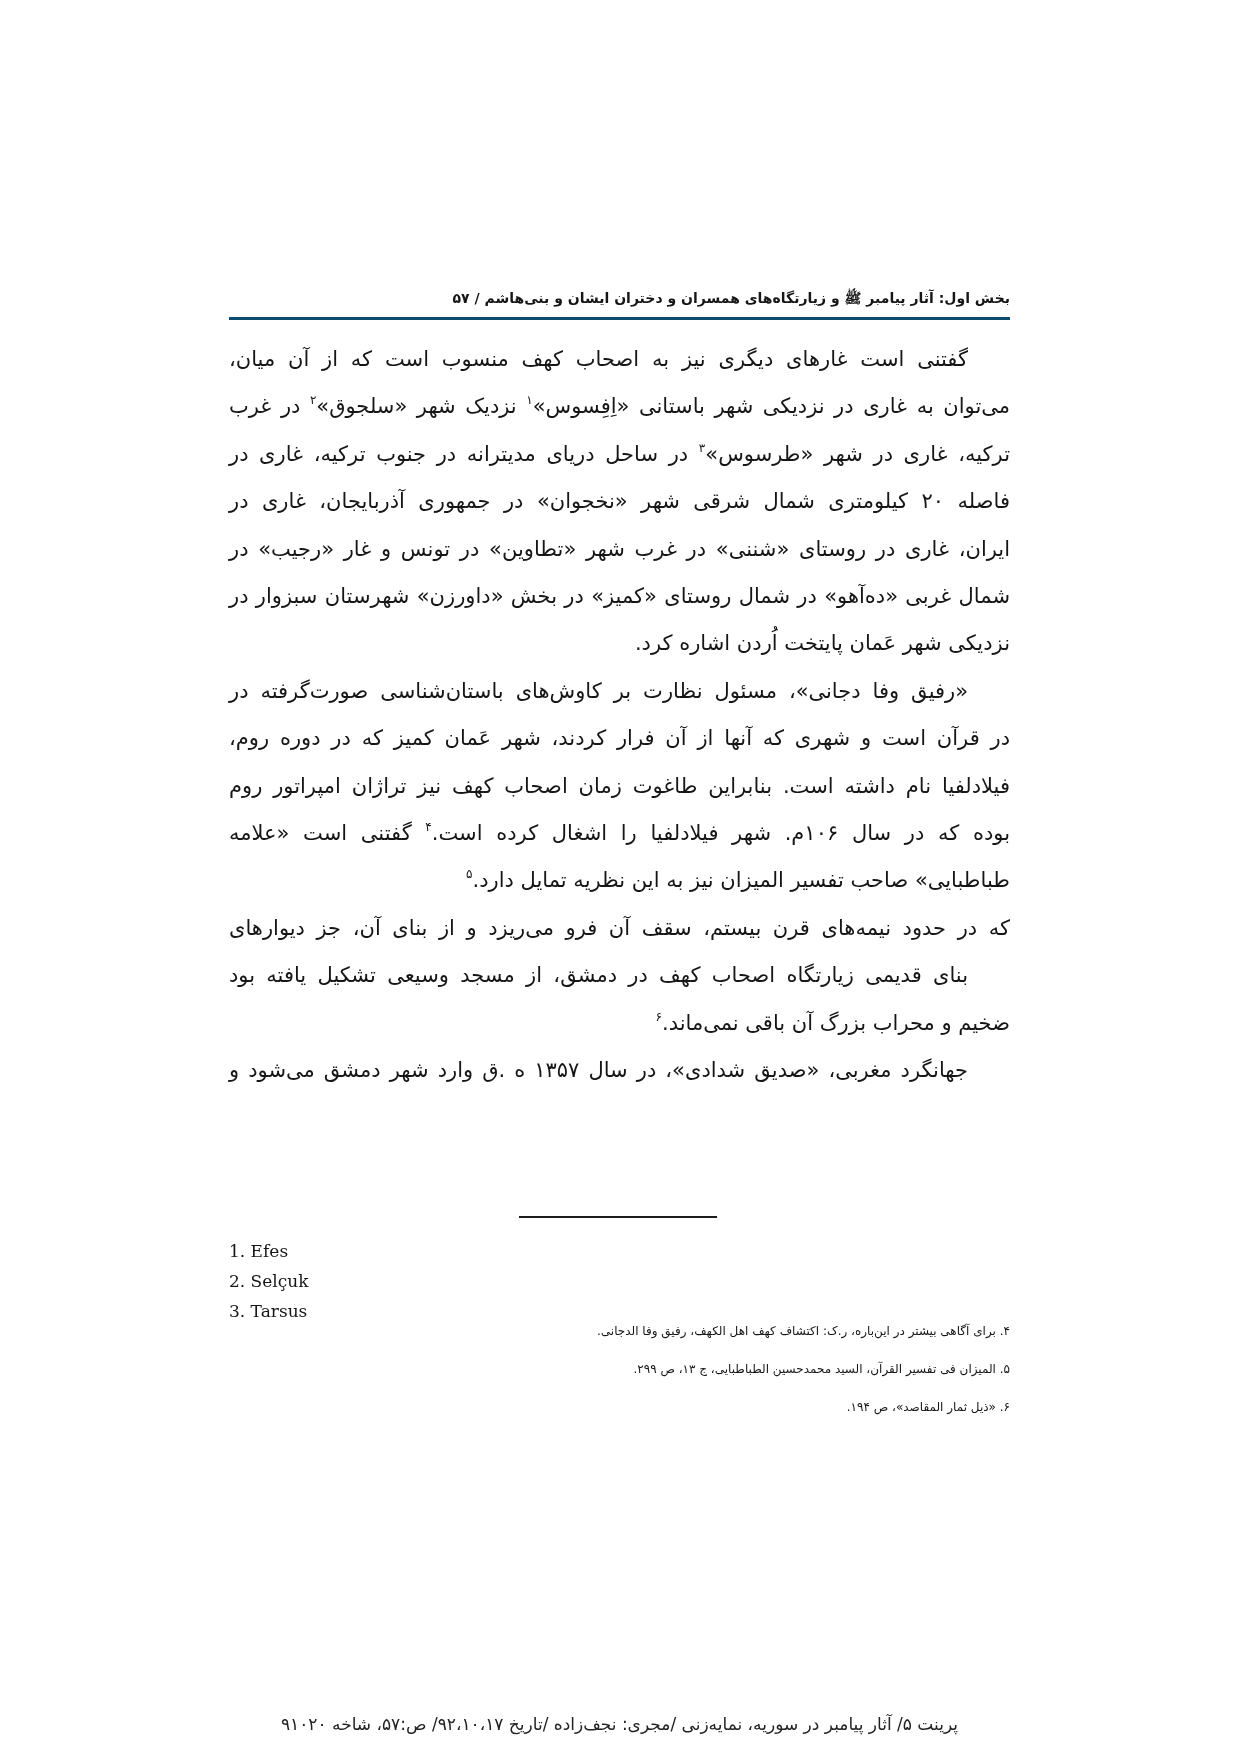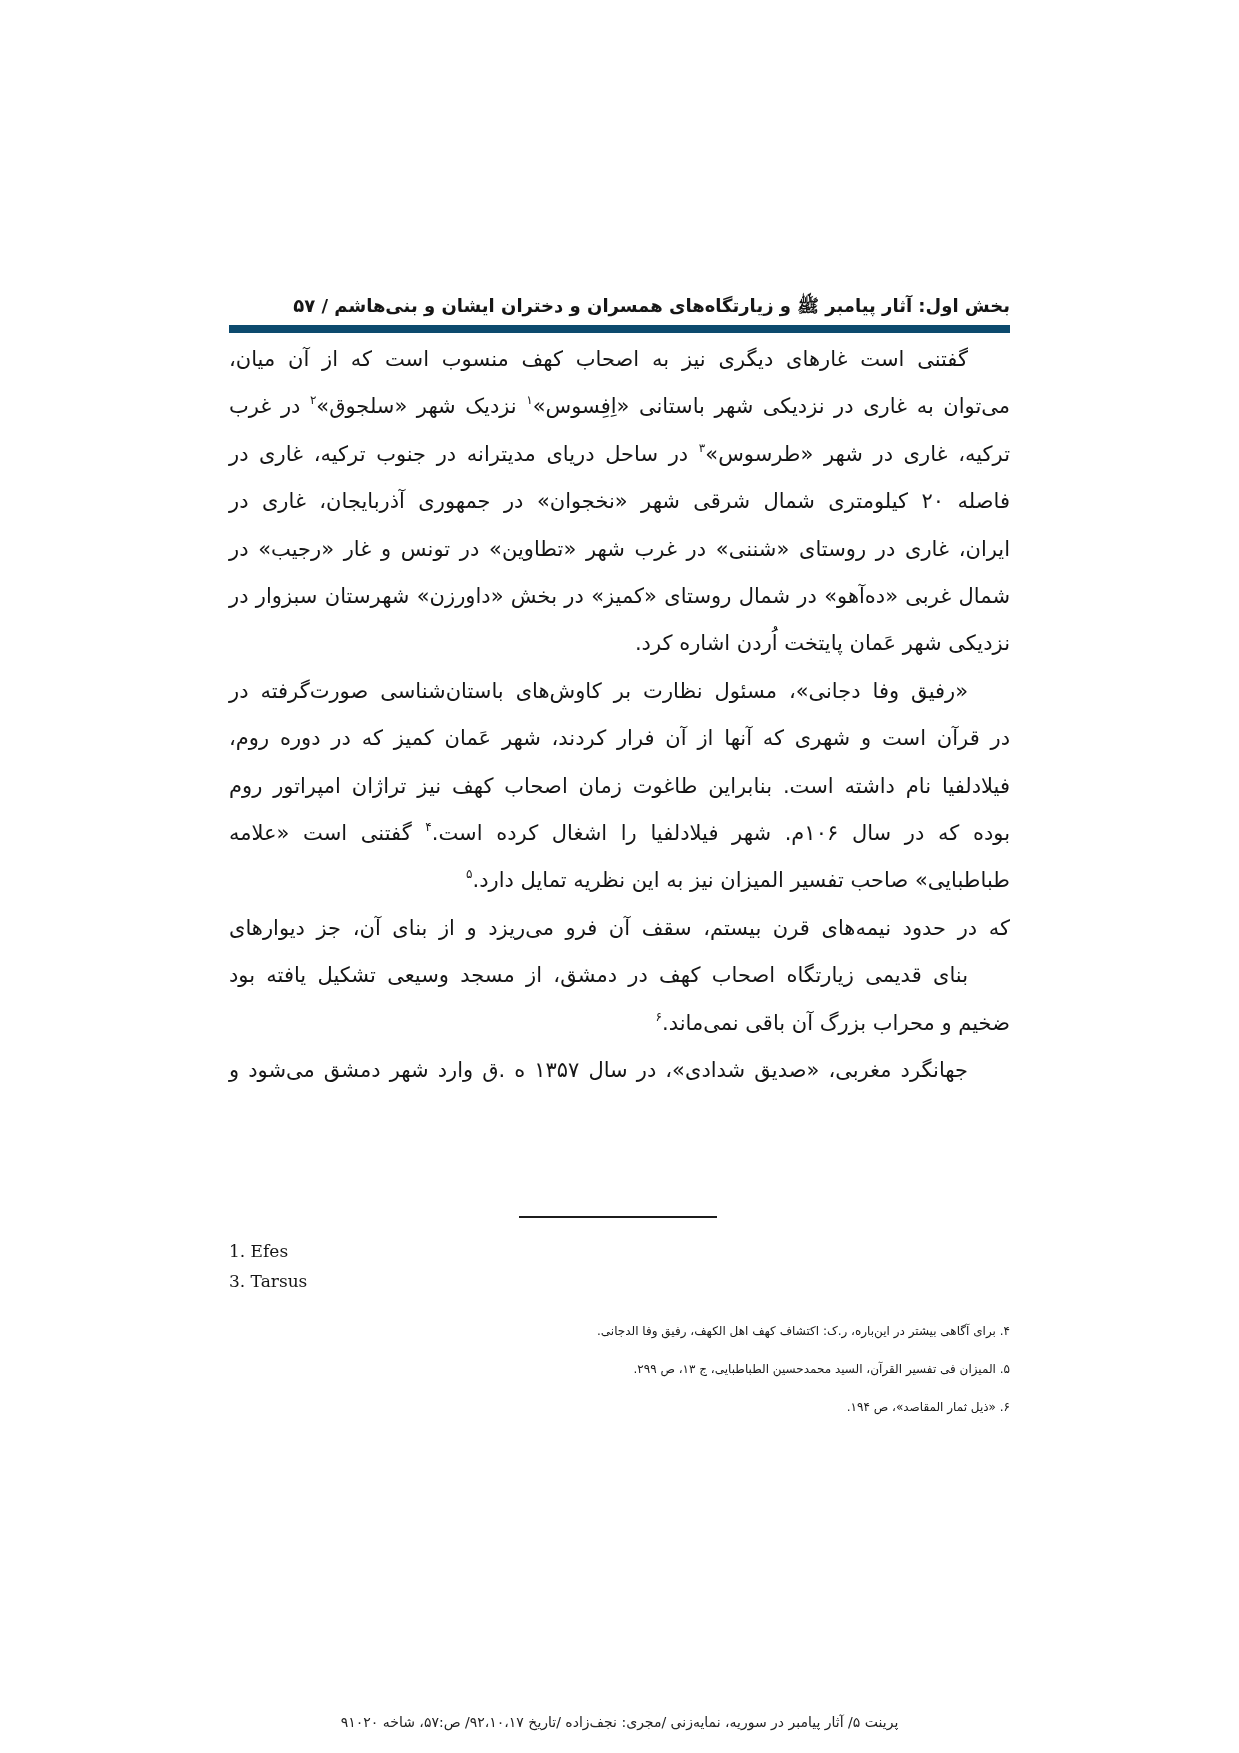--- a/index.html
+++ b/index.html
@@ -19,26 +19,25 @@
   .content-col {
     position: absolute;
     left: 229px;
     width: 781px;
   }
   
   .header {
     top: 286px;
     direction: rtl;
     text-align: right;
-    font-size: 18px;
+    font-size: 14px;
     font-weight: 700;
     line-height: 24px;
     padding-bottom: 7px;
-    border-bottom: 8px solid #0c4a6e;
-    margin-top: 8px;
+    border-bottom: 3px solid #0c4a6e;
   }
   
   .body {
     top: 336px;
     direction: rtl;
     font-size: 21px;
     line-height: 47.4px;
   }
   .bline {
     text-align: justify;
@@ -78,21 +77,21 @@
     line-height: 38px;
   }
   
   .footer {
     position: absolute;
     top: 1714px;
     left: 0;
     width: 1239px;
     direction: rtl;
     text-align: center;
-    font-size: 14px;
+    font-size: 17px;
     color: #222;
   }
 </style>
 </head>
 <body>
 
 <div class="page">
 
   <div class="content-col header">
     <span>بخش اول: آثار پیامبر ﷺ و زیارتگاه‌های همسران و دختران ایشان و بنی‌هاشم / ۵۷</span>
@@ -114,20 +113,21 @@
       <div class="bline">که در حدود نیمه‌های قرن بیستم، سقف آن فرو می‌ریزد و از بنای آن، جز دیوارهای</div>
       <div class="bline indent">بنای قدیمی زیارتگاه اصحاب کهف در دمشق، از مسجد وسیعی تشکیل یافته بود</div>
       <div class="bline end">ضخیم و محراب بزرگ آن باقی نمی‌ماند.<sup class="fnref">۶</sup></div>
       <div class="bline indent">جهانگرد مغربی، «صدیق شدادی»، در سال ۱۳۵۷ ه .ق وارد شهر دمشق می‌شود و</div>
     </div>
 
   <div class="fn-sep"></div>
 
   <div class="content-col fn-latin">
       <div>1. Efes</div>
+      <div>2. Selçuk</div>
       <div>3. Tarsus</div>
     </div>
 
   <div class="content-col fn-fa">
       <div>۴. برای آگاهی بیشتر در این‌باره، ر.ک: اکتشاف کهف اهل الکهف، رفیق وفا الدجانی.</div>
       <div>۵. المیزان فی تفسیر القرآن، السید محمدحسین الطباطبایی، ج ۱۳، ص ۲۹۹.</div>
       <div>۶. «ذیل ثمار المقاصد»، ص ۱۹۴.</div>
     </div>
 
   <div class="footer">

